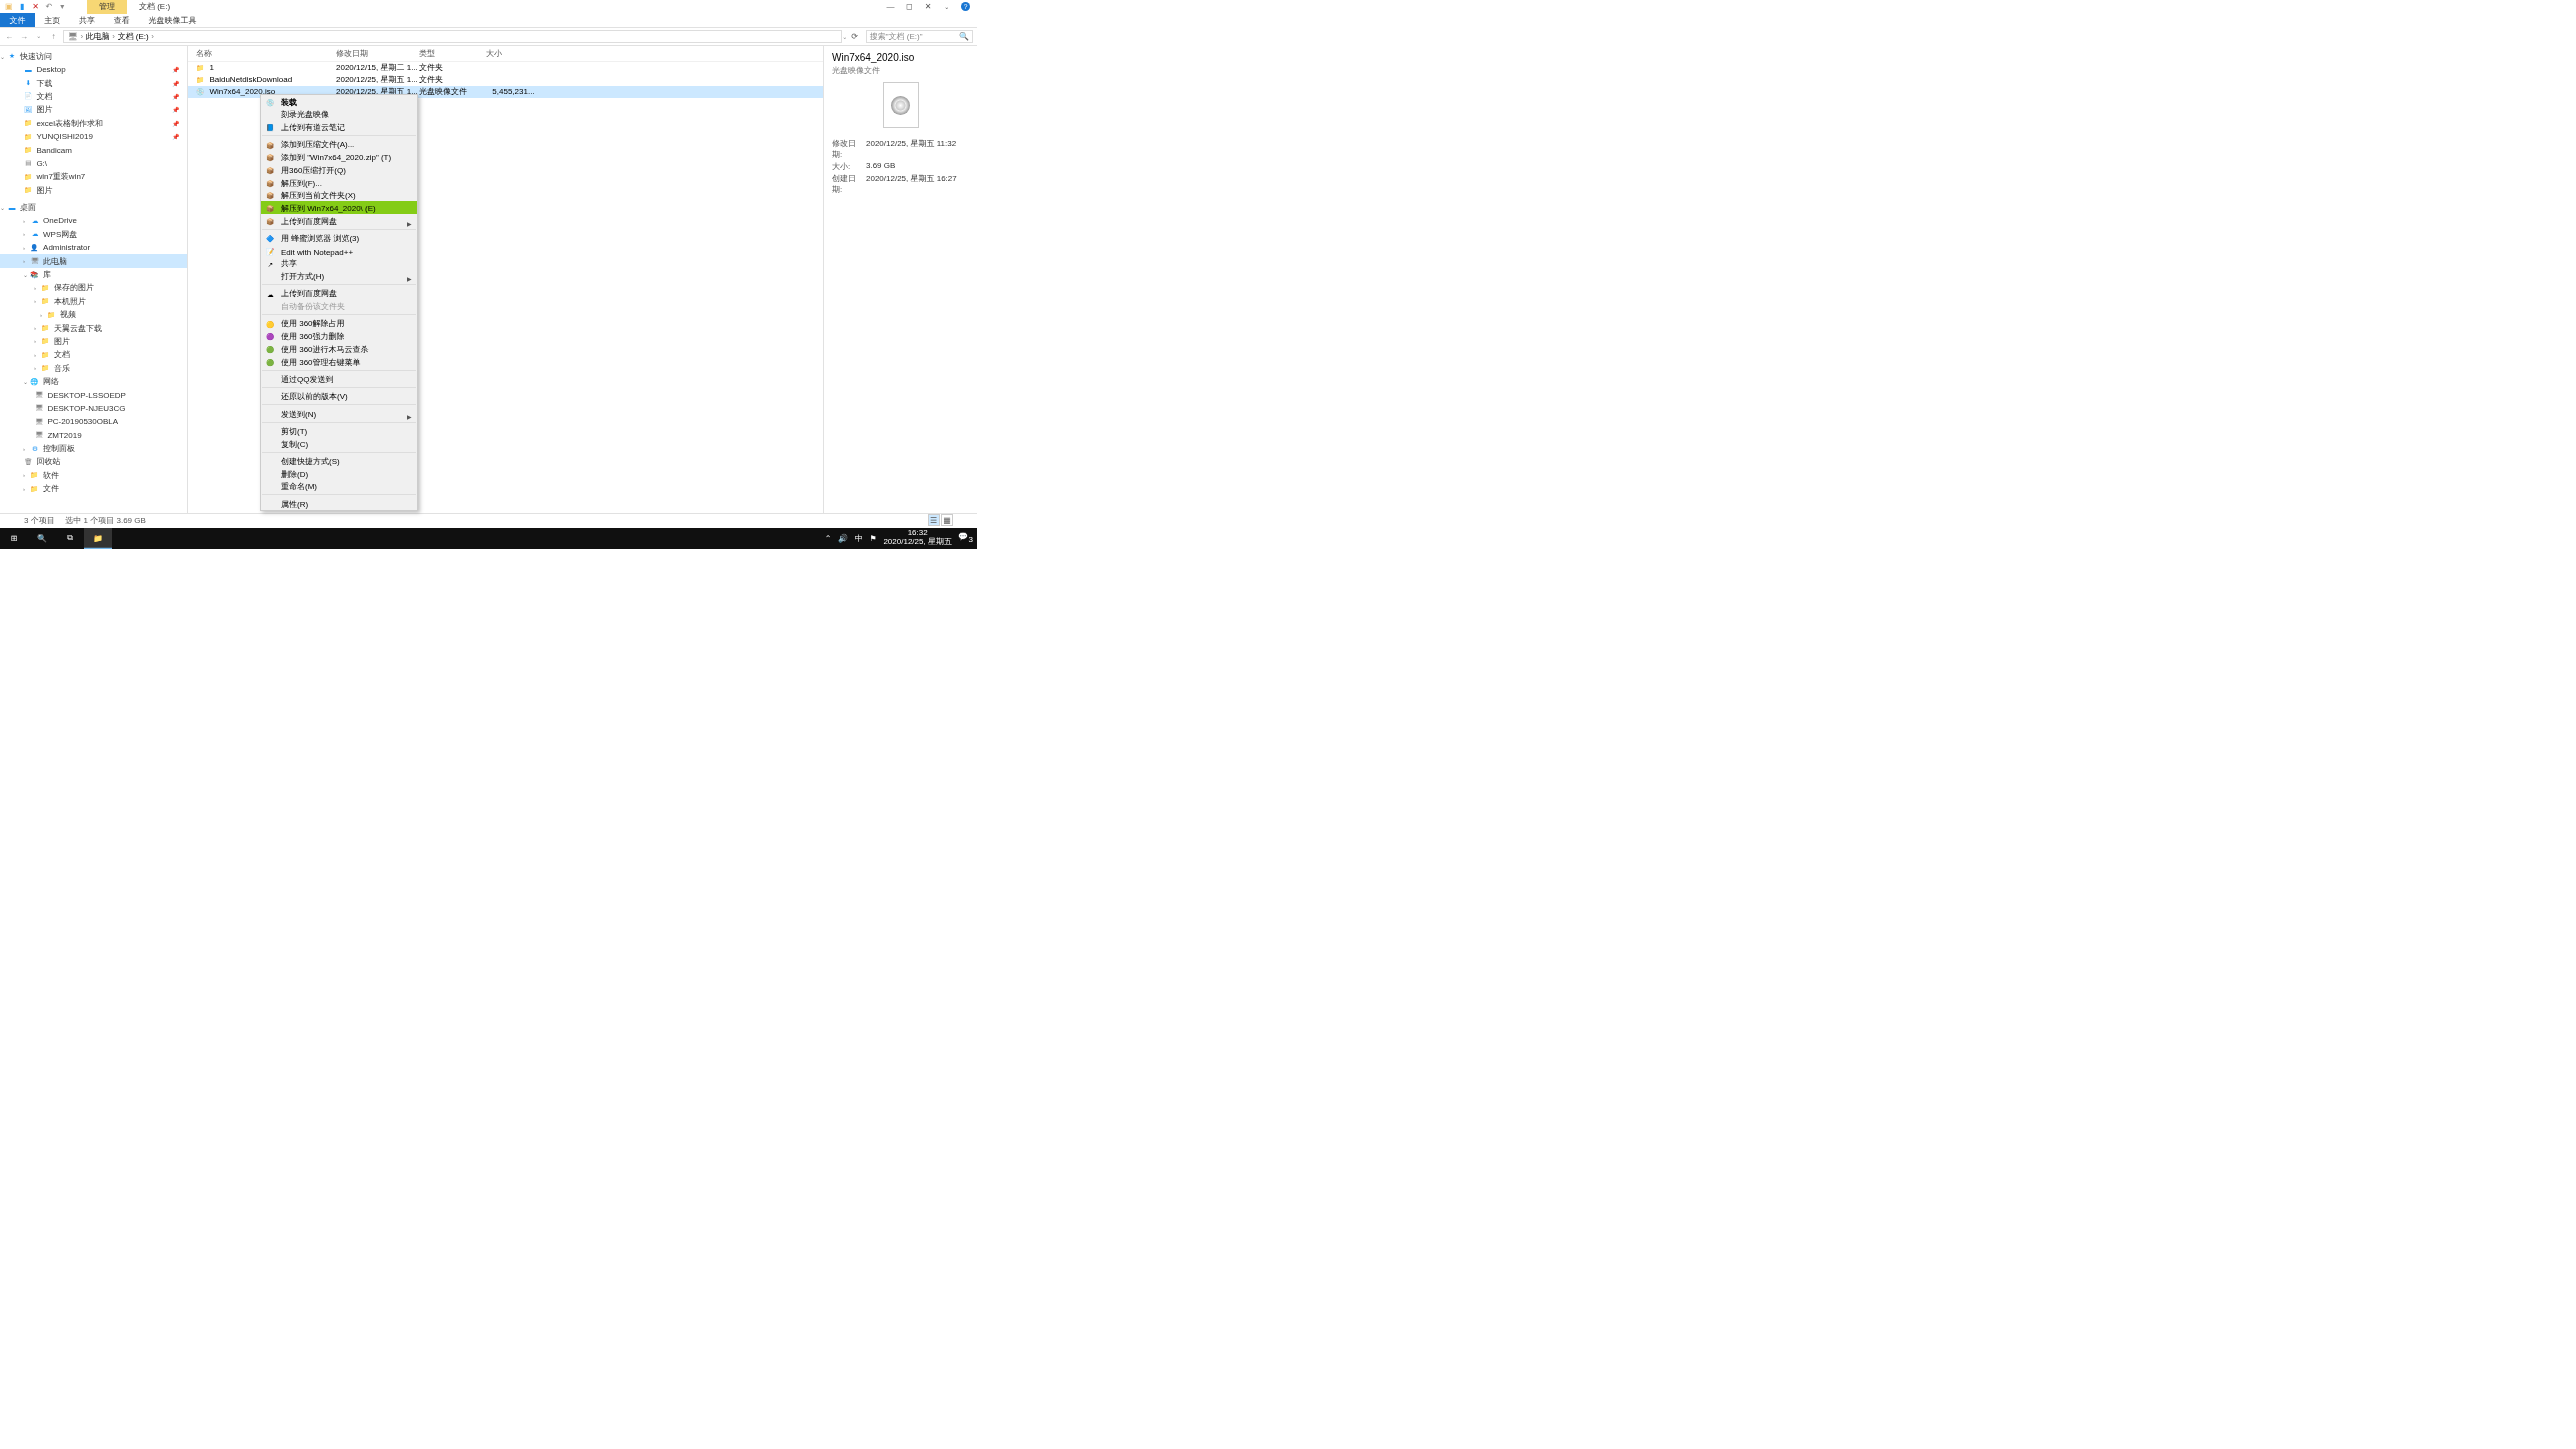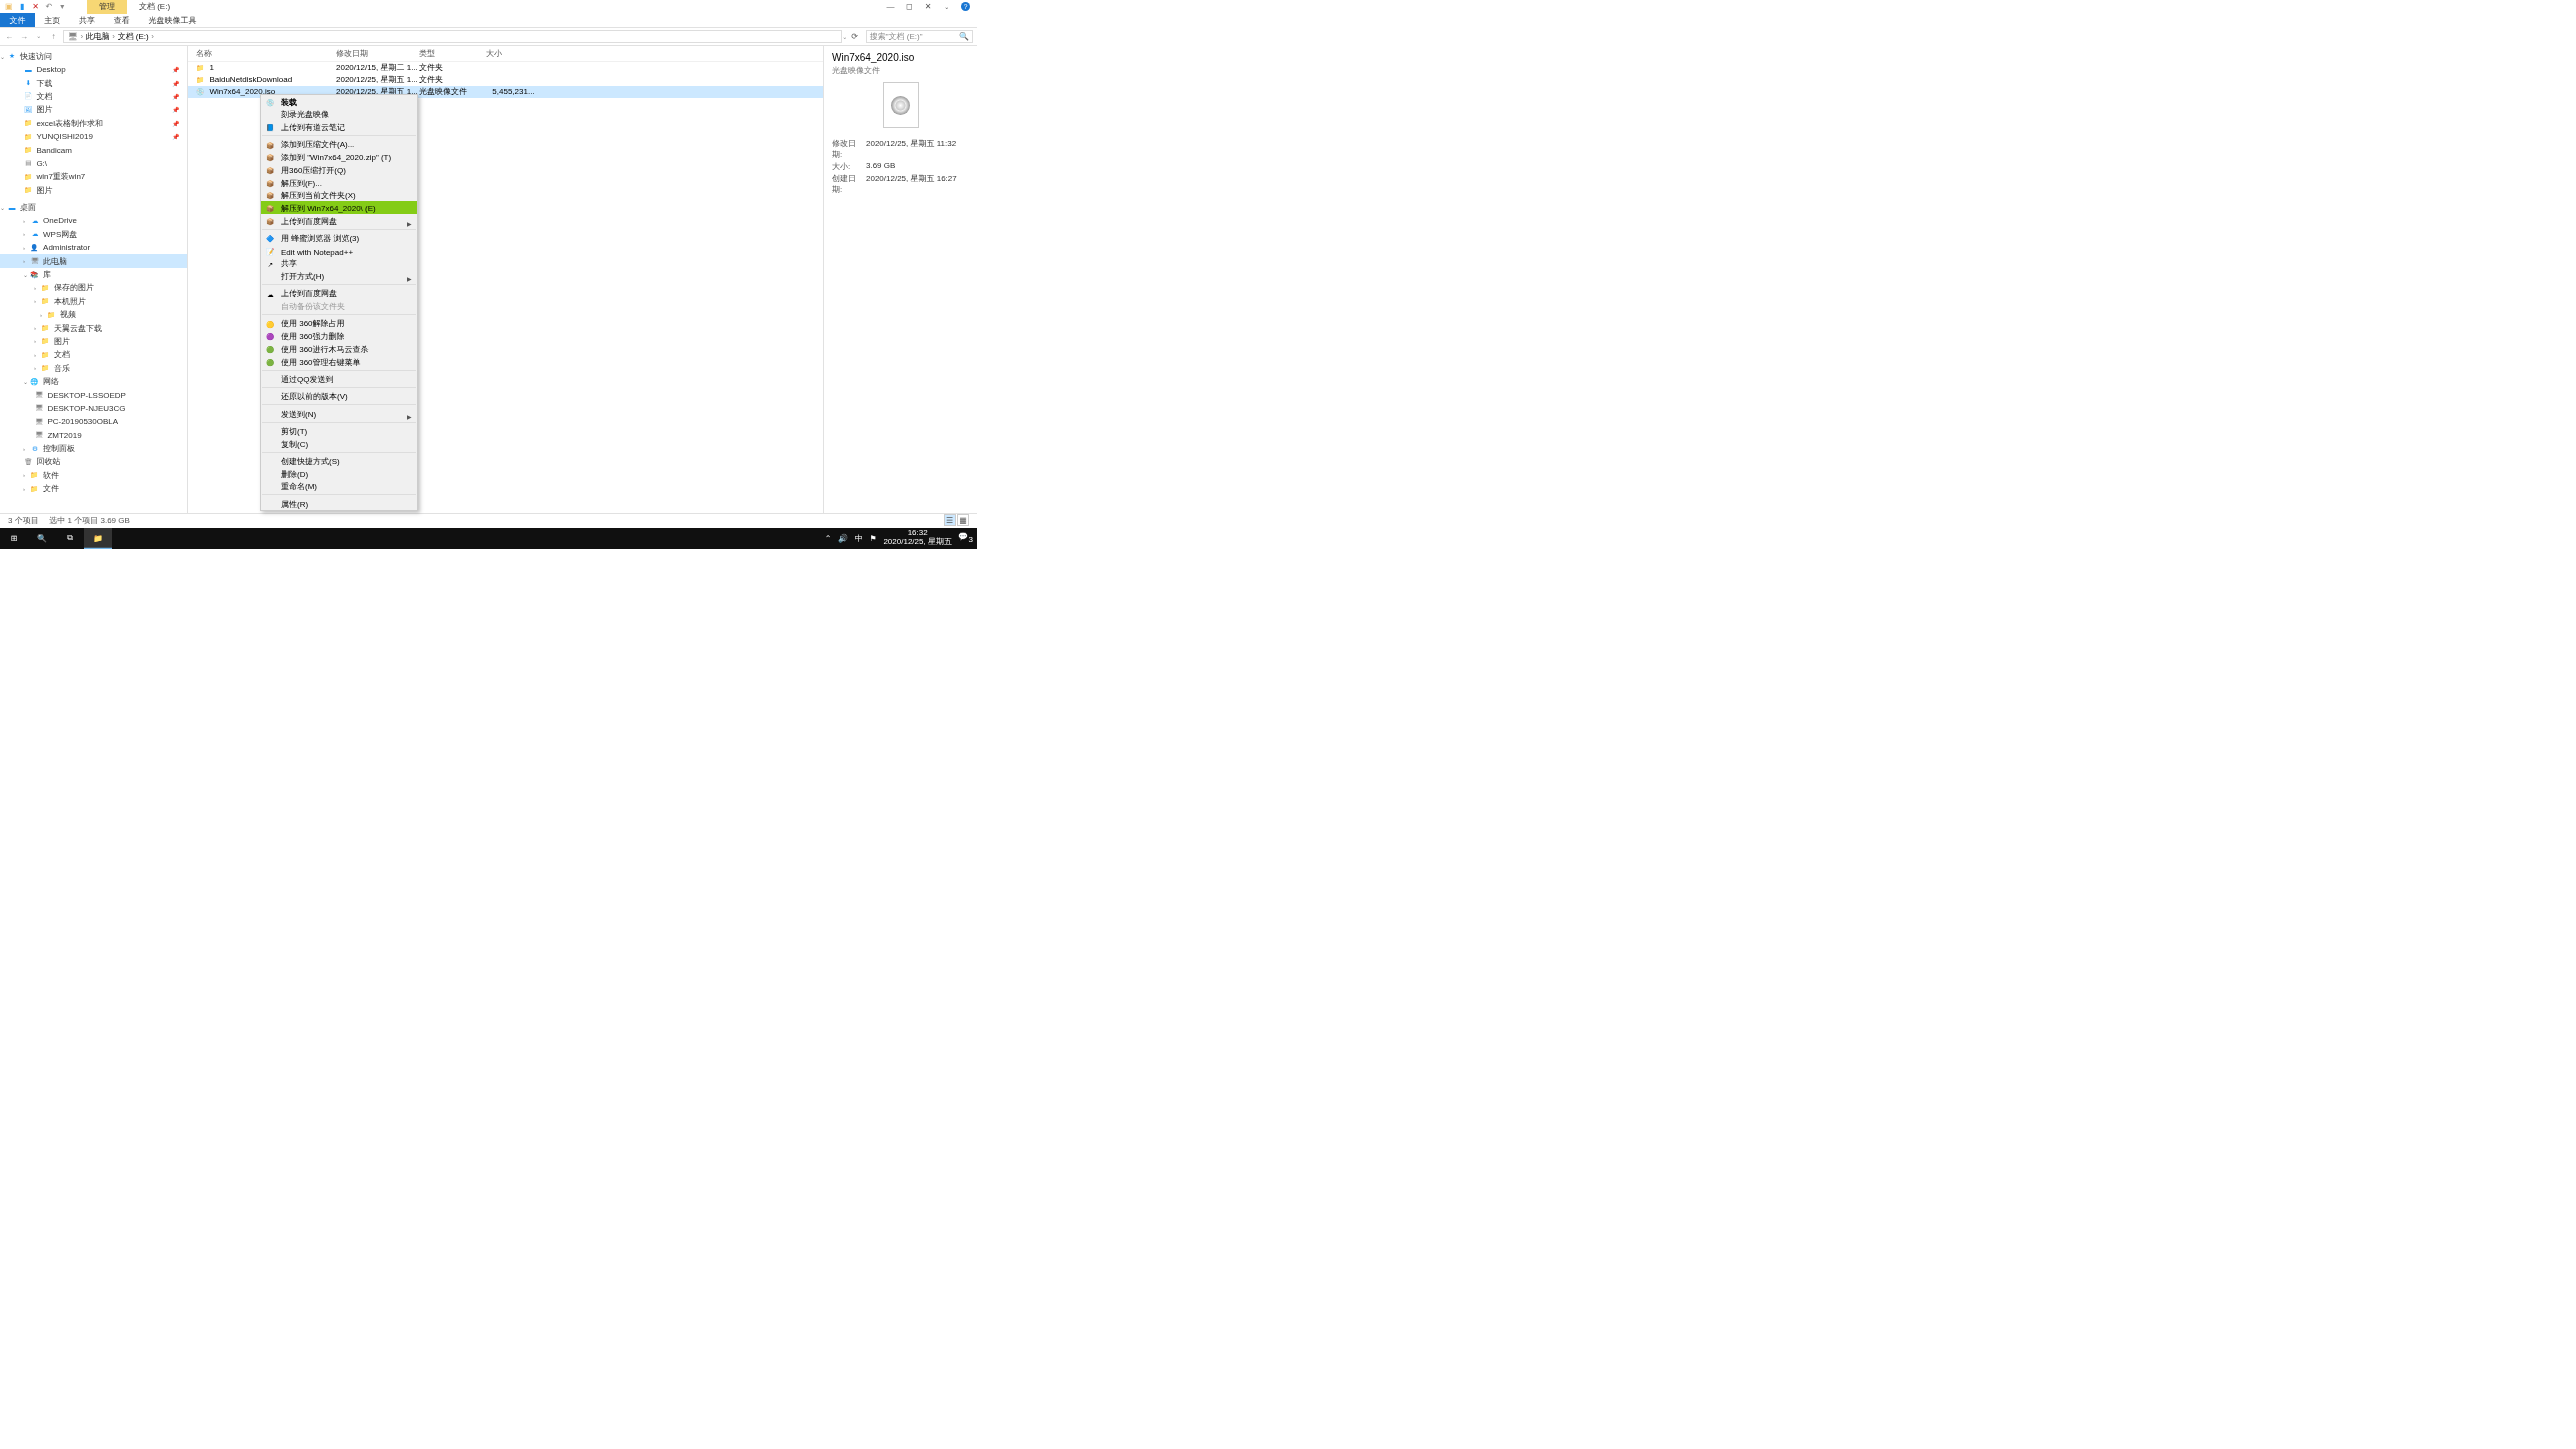--- a/index.html
+++ b/index.html
@@ -53,21 +53,21 @@
 .det-label{width:34px;color:#555}
 .det-val{color:#333}
 .context-menu{position:absolute;left:260px;top:94px;width:158px;background:#f0f0f0;border:0.7px solid #ccc;box-shadow:2px 2px 4px rgba(0,0,0,.25);z-index:100}
 .cm-item{height:12.7px;display:flex;align-items:flex-end;padding-left:20px;position:relative}
 .cm-item.highlight{background:#84cc16}
 .cm-item.bold{font-weight:700}
 .cm-item.disabled{color:#999}
 .cm-item .cm-ico{position:absolute;left:4px;width:10.7px;height:9.4px;display:inline-flex;align-items:center;justify-content:center;font-size:6.7px}
 .cm-item .sub{margin-left:auto;margin-right:5.4px;color:#555;font-size:6px}
 .cm-sep{height:0.7px;background:#ddd;margin:2px 1.3px}
-.status-bar{height:14.8px;border-top:0.7px solid #e1e1e1;display:flex;align-items:center;padding:0 8px;color:#555}
+.status-bar{height:14.8px;border-top:0.7px solid #e1e1e1;display:flex;align-items:center;padding:0 24px;color:#555}
 .status-bar .sb-item{margin-right:10.7px}
 .view-btns{margin-left:auto;display:flex;gap:1.3px}
 .view-btn{width:12px;height:12px;border:0.7px solid #ccc;display:inline-flex;align-items:center;justify-content:center}
 .view-btn.active{background:#cce8ff}
 .taskbar{height:21.5px;background:#101010;display:flex;align-items:center;position:absolute;bottom:0;left:0;right:0}
 .tb-btn{width:28px;height:21.5px;display:inline-flex;align-items:center;justify-content:center;color:#fff}
 .tb-btn.active{background:#333;box-shadow:inset 0 -1.3px 0 #76b9ed}
 .tray{margin-left:auto;display:flex;align-items:center;color:#fff;gap:6.7px;padding-right:4px}
 .tray .time-block{text-align:center;line-height:1.1;font-size:7.4px}
 .fold{color:#f0c36d}

